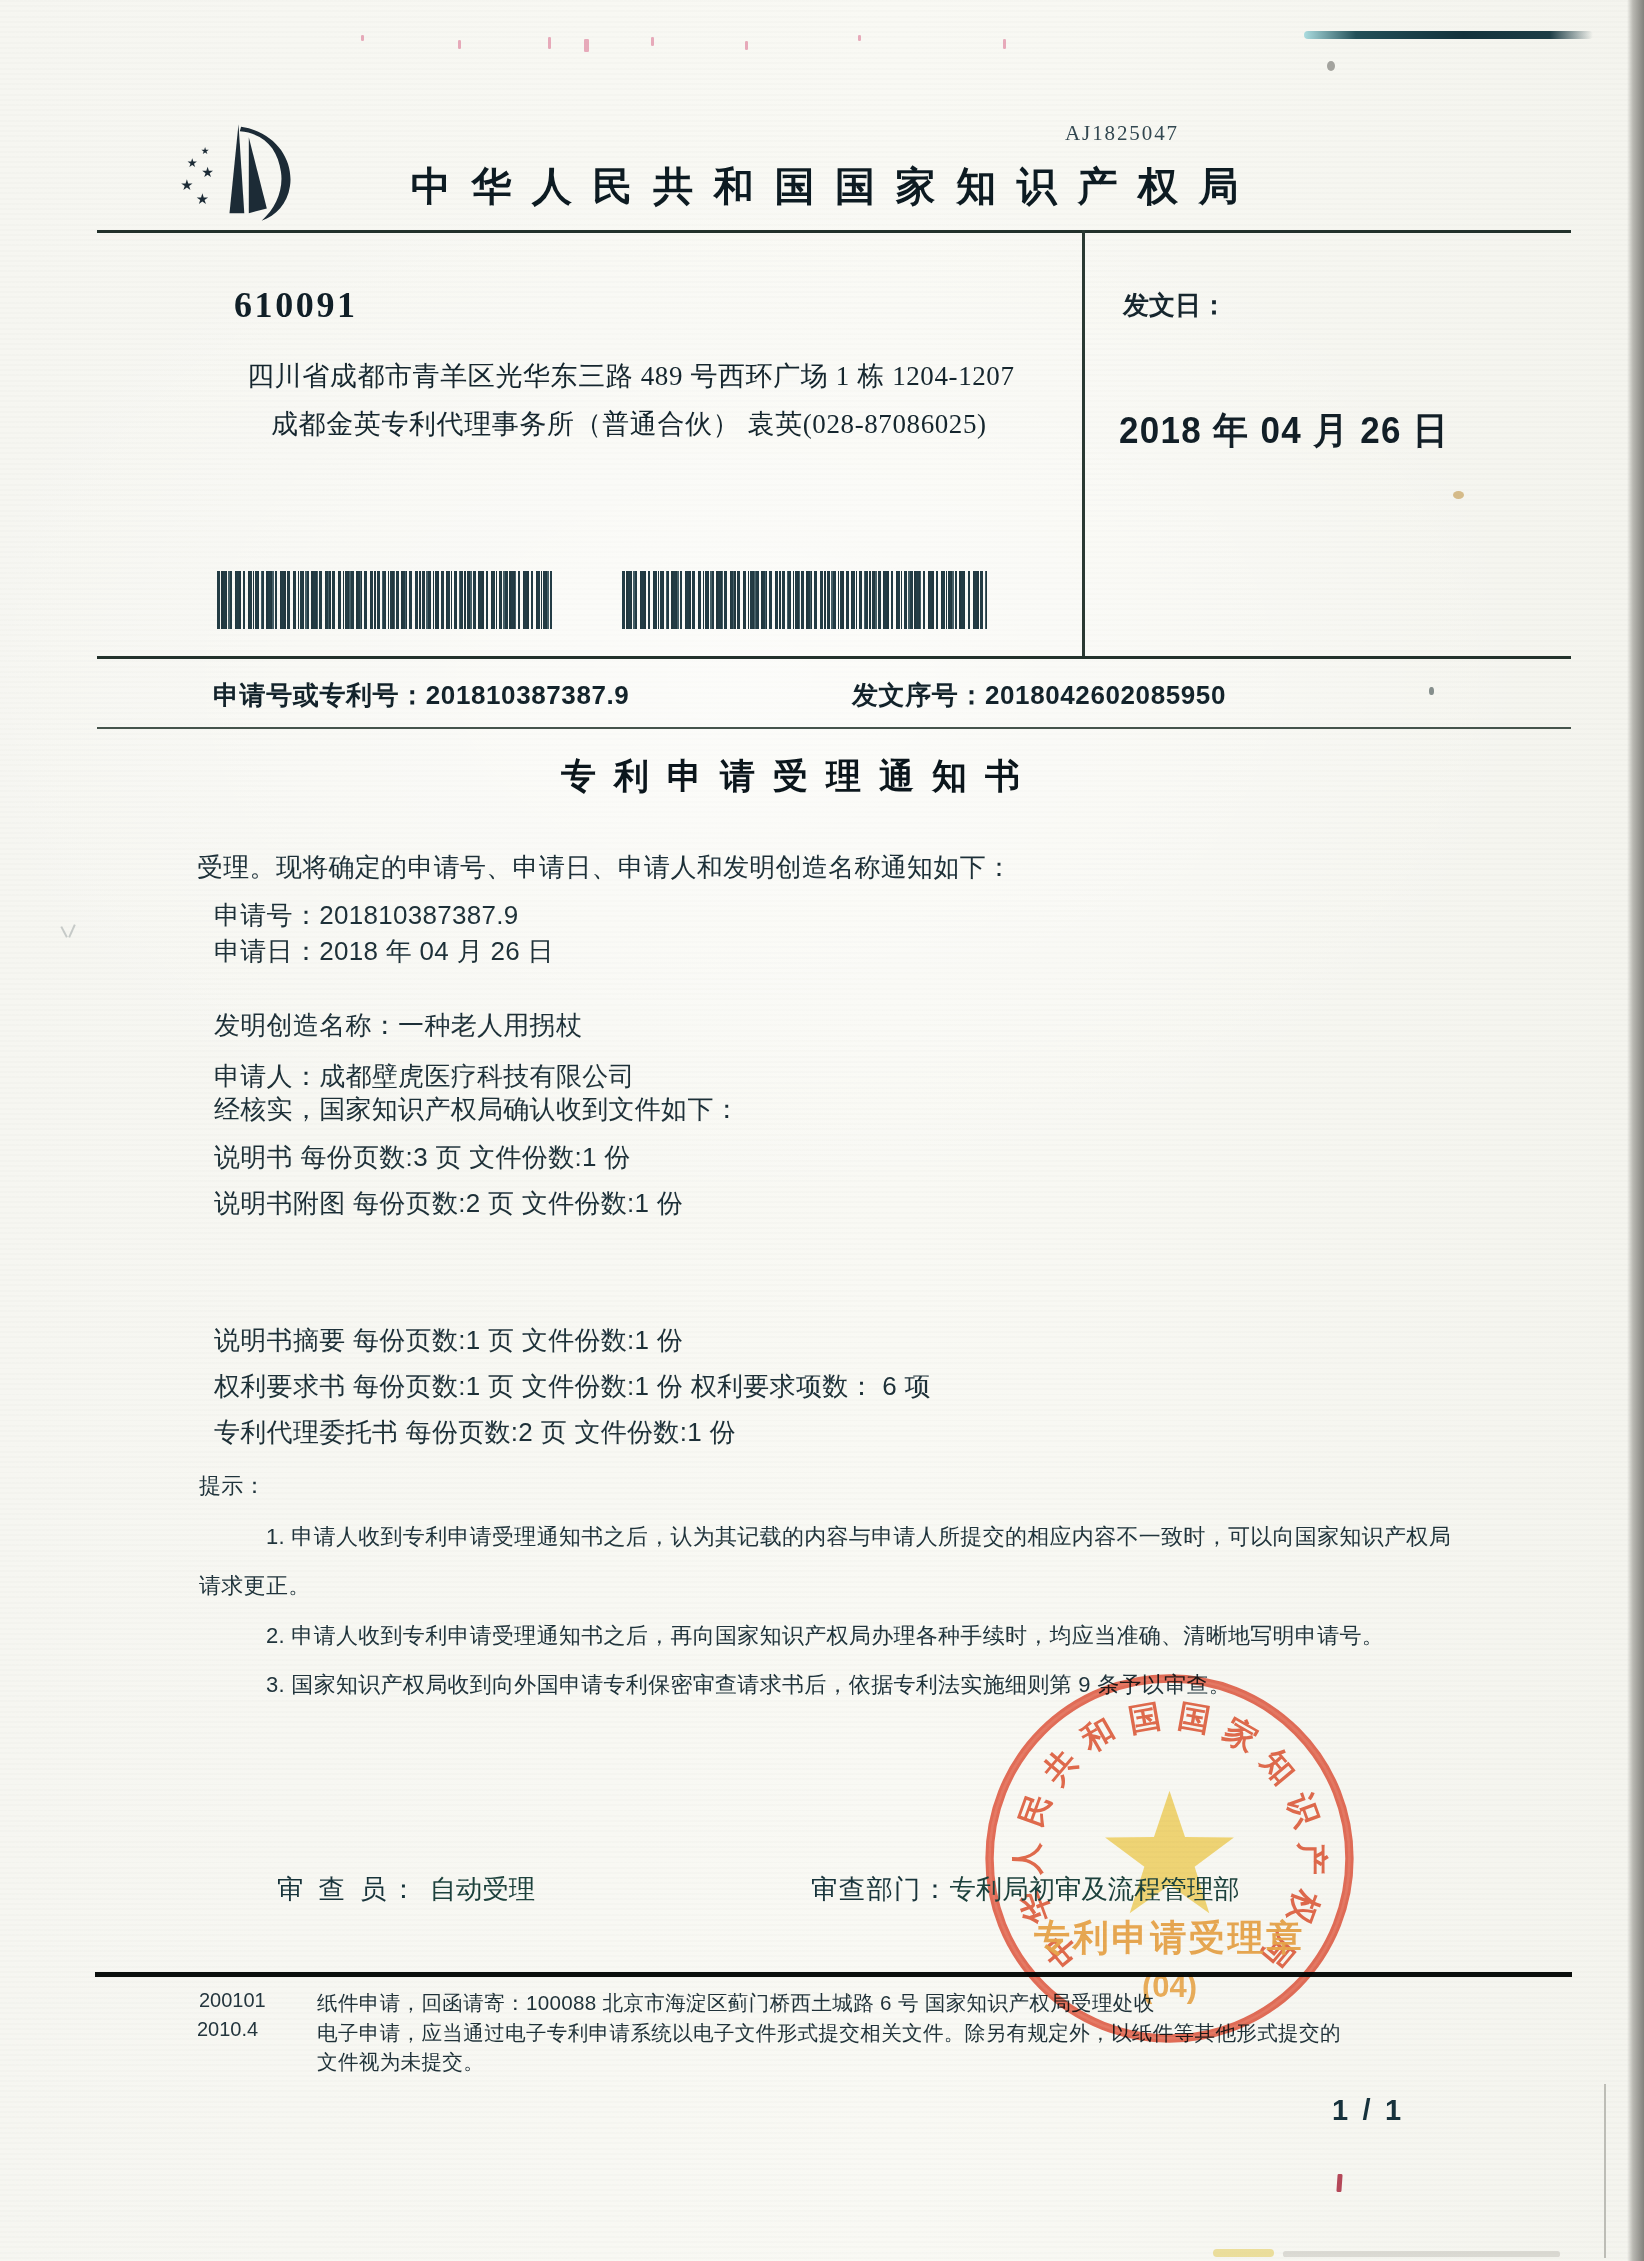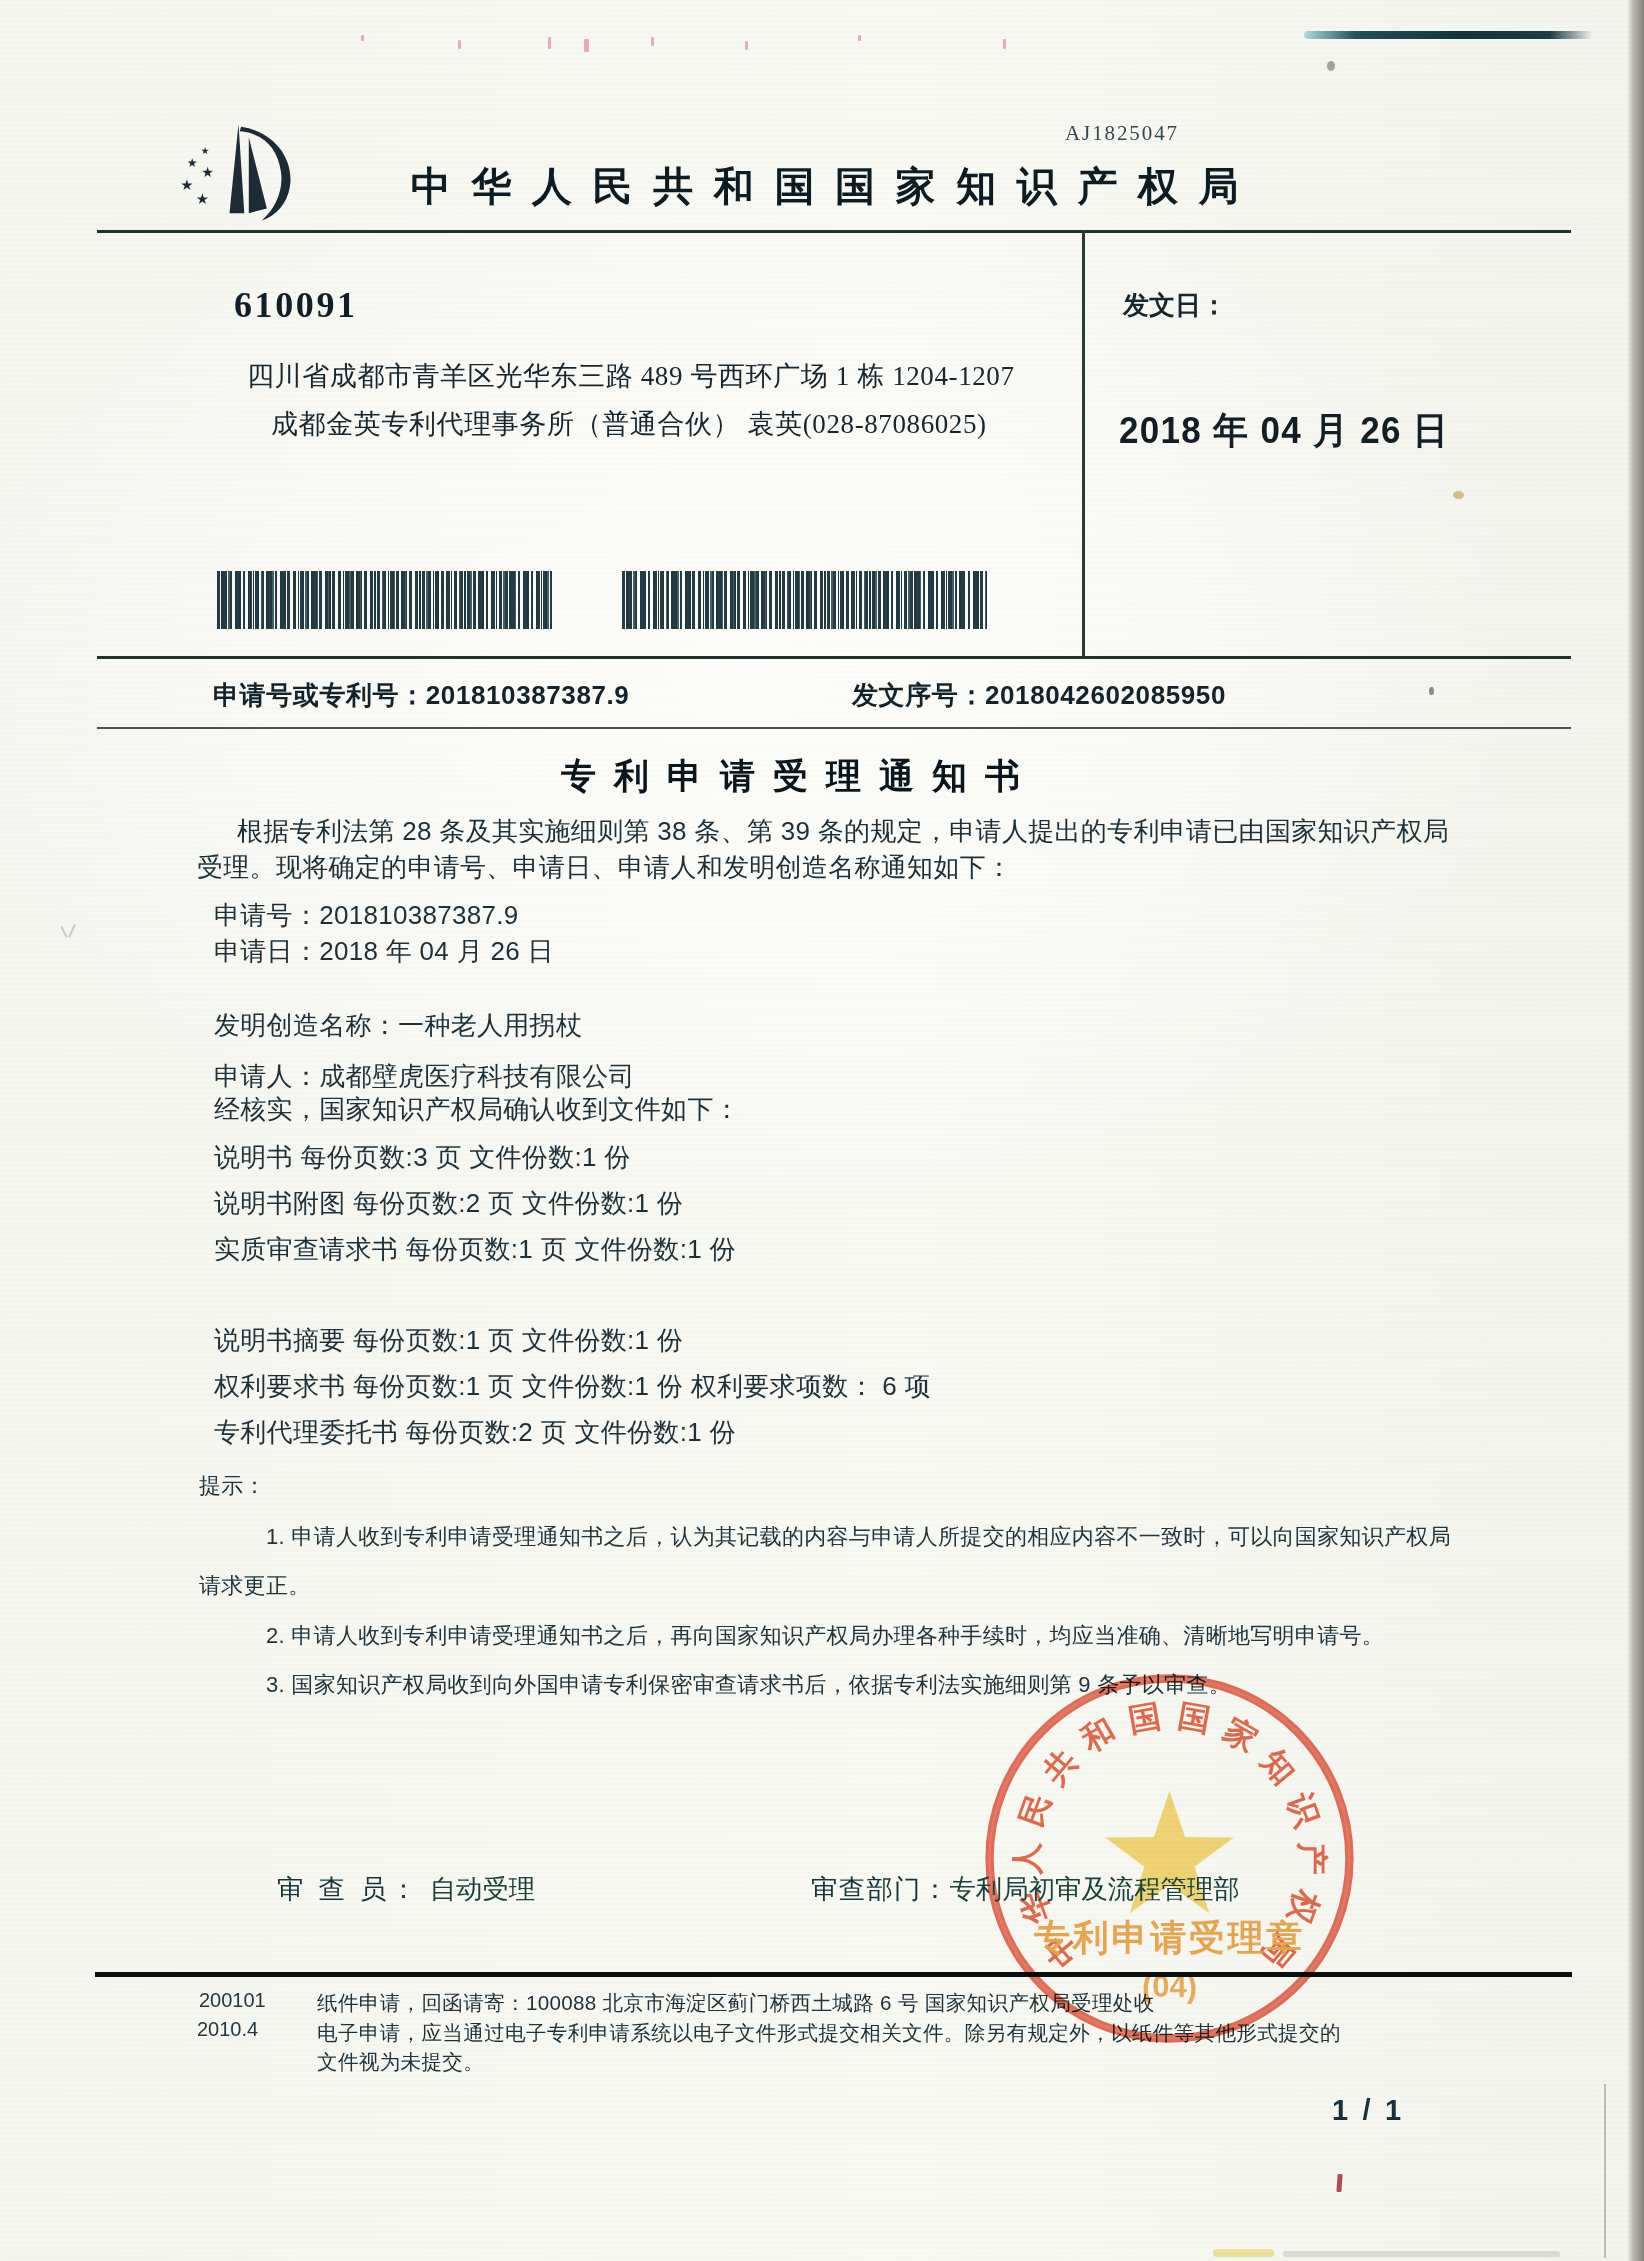--- a/index.html
+++ b/index.html
@@ -133,40 +133,38 @@
     <span>申请号或专利号：</span><span>201810387387.9</span>
   </div>
   <div class="abs ref-row" style="left:852px;top:678px;">
     <span>发文序号：</span><span>2018042602085950</span>
   </div>
 
   <div class="hline" style="left:97px;top:727px;width:1474px;height:1.9px;background:#45544c;"></div>
 
   <div class="abs notice-title">专利申请受理通知书</div>
 
-  <div class="abs body-text" style="left:237px;top:814px;">根据专利法第 28 条及其实施细则第 38 条、第 39 条的规定，申请人提出的专利申请已由国家知识产权局</div>
   <div class="abs body-text" style="left:197px;top:850px;">受理。现将确定的申请号、申请日、申请人和发明创造名称通知如下：</div>
 
   <div class="abs body-text" style="left:214px;top:898px;">
     <span>申请号：</span><span>201810387387.9</span>
   </div>
   <div class="abs body-text" style="left:214px;top:934px;">
     <span>申请日：</span><span>2018 年 04 月 26 日</span>
   </div>
   <div class="abs body-text" style="left:214px;top:1027px;margin-top:32px;">
     <span>申请人：</span><span>成都壁虎医疗科技有限公司</span>
   </div>
   <div class="abs body-text" style="left:214px;top:1008px;">
     <span>发明创造名称：</span><span>一种老人用拐杖</span>
   </div>
 
   <div class="abs body-text" style="left:214px;top:1092px;">经核实，国家知识产权局确认收到文件如下：</div>
   <div class="abs body-text" style="left:214px;top:1140px;">说明书 每份页数:3 页 文件份数:1 份</div>
   <div class="abs body-text" style="left:214px;top:1186px;">说明书附图 每份页数:2 页 文件份数:1 份</div>
-  <div class="abs body-text" style="left:214px;top:1232px;">实质审查请求书 每份页数:1 页 文件份数:1 份</div>
   <div class="abs body-text" style="left:214px;top:1323px;">说明书摘要 每份页数:1 页 文件份数:1 份</div>
   <div class="abs body-text" style="left:214px;top:1369px;">权利要求书 每份页数:1 页 文件份数:1 份 权利要求项数： 6 项</div>
   <div class="abs body-text" style="left:214px;top:1415px;">专利代理委托书 每份页数:2 页 文件份数:1 份</div>
 
   <div class="abs tip-text" style="left:199px;top:1471px;">提示：</div>
   <div class="abs tip-text" style="left:266px;top:1522px;">1. 申请人收到专利申请受理通知书之后，认为其记载的内容与申请人所提交的相应内容不一致时，可以向国家知识产权局</div>
   <div class="abs tip-text" style="left:199px;top:1571px;">请求更正。</div>
   <div class="abs tip-text" style="left:266px;top:1621px;">2. 申请人收到专利申请受理通知书之后，再向国家知识产权局办理各种手续时，均应当准确、清晰地写明申请号。</div>
   <div class="abs tip-text" style="left:266px;top:1670px;">3. 国家知识产权局收到向外国申请专利保密审查请求书后，依据专利法实施细则第 9 条予以审查。</div>
 

